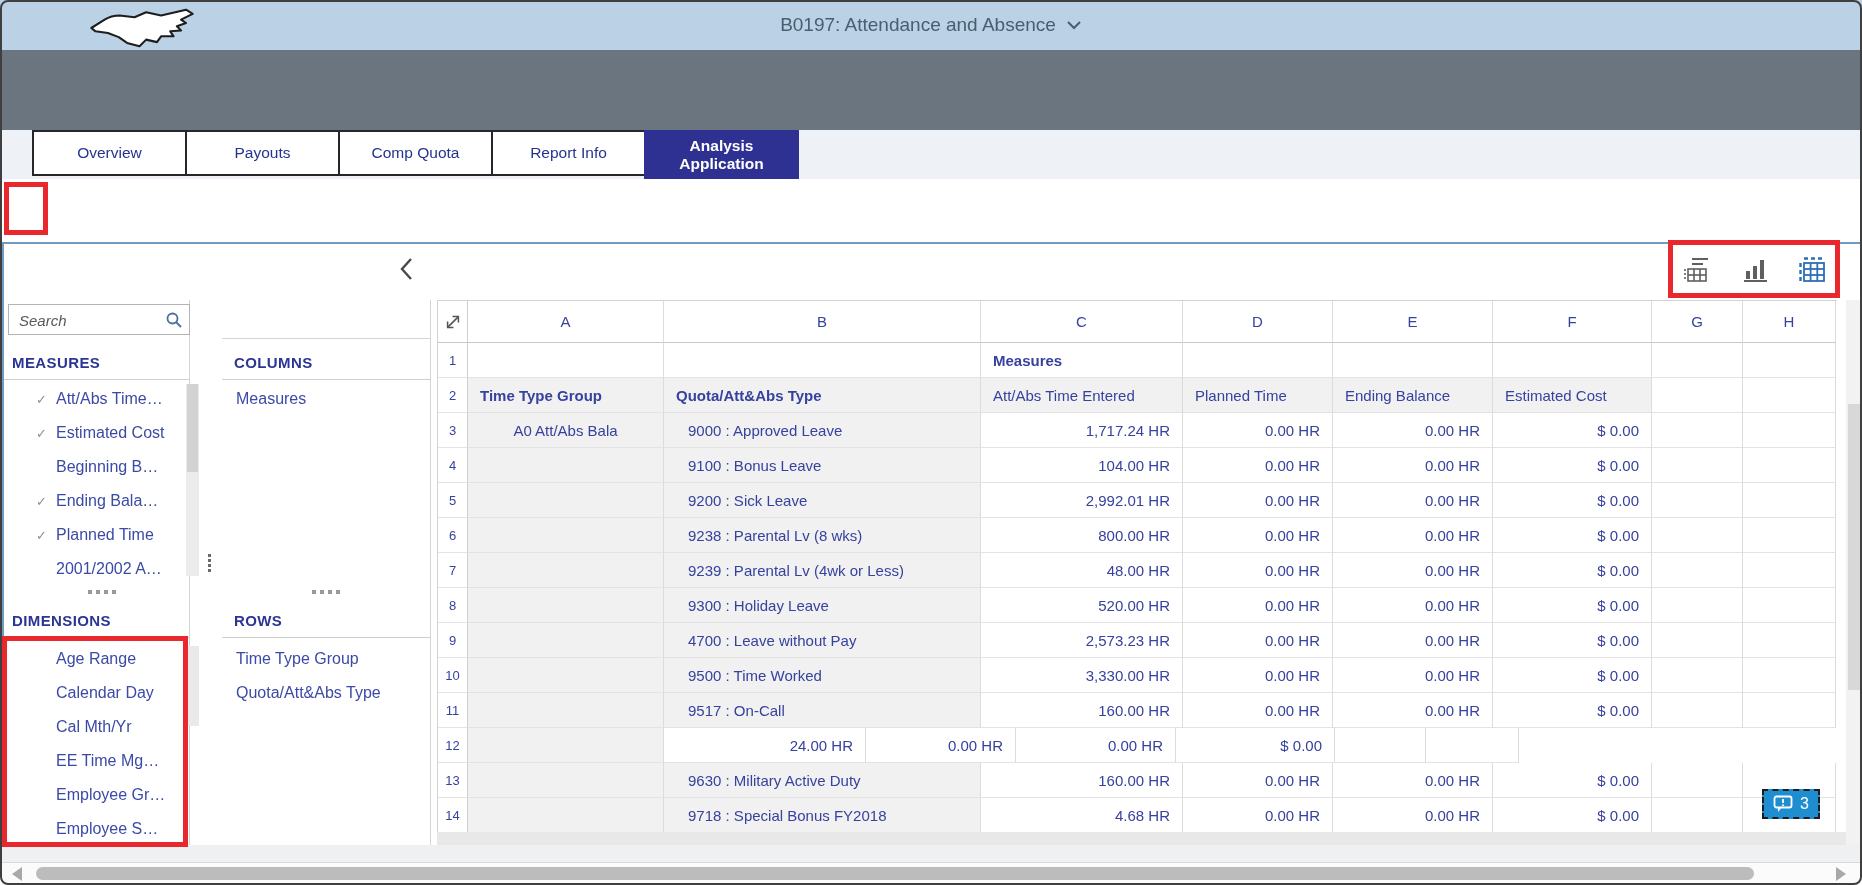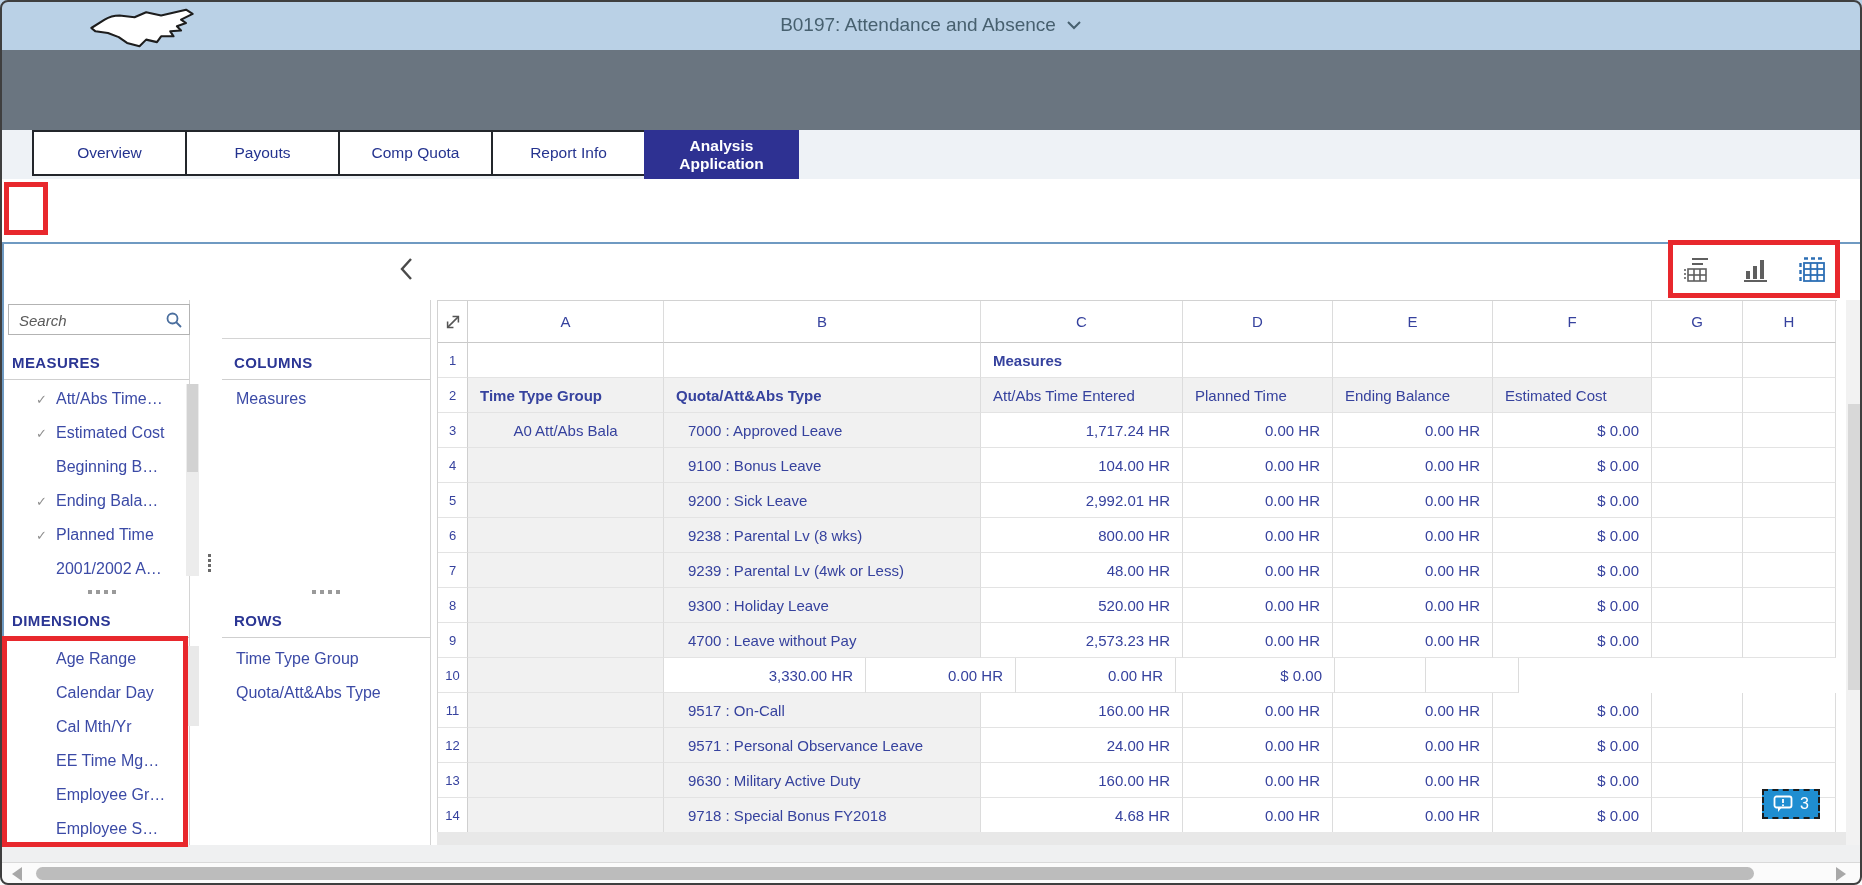--- a/index.html
+++ b/index.html
@@ -383,21 +383,21 @@
       <div class="tcell padL gray" style="width: 202px; flex: 0 0 202px;">Att/Abs Time Entered</div>
       <div class="tcell padL gray" style="width: 150px; flex: 0 0 150px;">Planned Time</div>
       <div class="tcell padL gray" style="width: 160px; flex: 0 0 160px;">Ending Balance</div>
       <div class="tcell padL gray" style="width: 159px; flex: 0 0 159px;">Estimated Cost</div>
       <div class="tcell " style="width: 91px; flex: 0 0 91px;"></div>
       <div class="tcell " style="width: 93px; flex: 0 0 93px;"></div>
     </div>
     <div class="trow">
       <div class="tcell gut" style="width: 30px; flex: 0 0 30px;">3</div>
       <div class="tcell al-c gray" style="width: 196px; flex: 0 0 196px;">A0 Att/Abs Bala</div>
-      <div class="tcell padL2 gray" style="width: 317px; flex: 0 0 317px;">7000 : Approved Leave</div>
+      <div class="tcell padL2 gray" style="width: 317px; flex: 0 0 317px;">9000 : Approved Leave</div>
       <div class="tcell al-r" style="width: 202px; flex: 0 0 202px;">1,717.24 HR</div>
       <div class="tcell al-r" style="width: 150px; flex: 0 0 150px;">0.00 HR</div>
       <div class="tcell al-r" style="width: 160px; flex: 0 0 160px;">0.00 HR</div>
       <div class="tcell al-r" style="width: 159px; flex: 0 0 159px;">$ 0.00</div>
       <div class="tcell " style="width: 91px; flex: 0 0 91px;"></div>
       <div class="tcell " style="width: 93px; flex: 0 0 93px;"></div>
     </div>
     <div class="trow">
       <div class="tcell gut" style="width: 30px; flex: 0 0 30px;">4</div>
       <div class="tcell al-c gray" style="width: 196px; flex: 0 0 196px;"></div>
@@ -460,20 +460,21 @@
       <div class="tcell al-r" style="width: 202px; flex: 0 0 202px;">2,573.23 HR</div>
       <div class="tcell al-r" style="width: 150px; flex: 0 0 150px;">0.00 HR</div>
       <div class="tcell al-r" style="width: 160px; flex: 0 0 160px;">0.00 HR</div>
       <div class="tcell al-r" style="width: 159px; flex: 0 0 159px;">$ 0.00</div>
       <div class="tcell " style="width: 91px; flex: 0 0 91px;"></div>
       <div class="tcell " style="width: 93px; flex: 0 0 93px;"></div>
     </div>
     <div class="trow">
       <div class="tcell gut" style="width: 30px; flex: 0 0 30px;">10</div>
       <div class="tcell al-c gray" style="width: 196px; flex: 0 0 196px;"></div>
+      <div class="tcell padL2 gray" style="width: 317px; flex: 0 0 317px;">9500 : Time Worked</div>
       <div class="tcell al-r" style="width: 202px; flex: 0 0 202px;">3,330.00 HR</div>
       <div class="tcell al-r" style="width: 150px; flex: 0 0 150px;">0.00 HR</div>
       <div class="tcell al-r" style="width: 160px; flex: 0 0 160px;">0.00 HR</div>
       <div class="tcell al-r" style="width: 159px; flex: 0 0 159px;">$ 0.00</div>
       <div class="tcell " style="width: 91px; flex: 0 0 91px;"></div>
       <div class="tcell " style="width: 93px; flex: 0 0 93px;"></div>
     </div>
     <div class="trow">
       <div class="tcell gut" style="width: 30px; flex: 0 0 30px;">11</div>
       <div class="tcell al-c gray" style="width: 196px; flex: 0 0 196px;"></div>
@@ -481,21 +482,20 @@
       <div class="tcell al-r" style="width: 202px; flex: 0 0 202px;">160.00 HR</div>
       <div class="tcell al-r" style="width: 150px; flex: 0 0 150px;">0.00 HR</div>
       <div class="tcell al-r" style="width: 160px; flex: 0 0 160px;">0.00 HR</div>
       <div class="tcell al-r" style="width: 159px; flex: 0 0 159px;">$ 0.00</div>
       <div class="tcell " style="width: 91px; flex: 0 0 91px;"></div>
       <div class="tcell " style="width: 93px; flex: 0 0 93px;"></div>
     </div>
     <div class="trow">
       <div class="tcell gut" style="width: 30px; flex: 0 0 30px;">12</div>
       <div class="tcell al-c gray" style="width: 196px; flex: 0 0 196px;"></div>
-      <div class="tcell padL2 gray" style="width: 317px; flex: 0 0 317px;">9571 : Personal Observance Leave</div>
       <div class="tcell al-r" style="width: 202px; flex: 0 0 202px;">24.00 HR</div>
       <div class="tcell al-r" style="width: 150px; flex: 0 0 150px;">0.00 HR</div>
       <div class="tcell al-r" style="width: 160px; flex: 0 0 160px;">0.00 HR</div>
       <div class="tcell al-r" style="width: 159px; flex: 0 0 159px;">$ 0.00</div>
       <div class="tcell " style="width: 91px; flex: 0 0 91px;"></div>
       <div class="tcell " style="width: 93px; flex: 0 0 93px;"></div>
     </div>
     <div class="trow">
       <div class="tcell gut" style="width: 30px; flex: 0 0 30px;">13</div>
       <div class="tcell al-c gray" style="width: 196px; flex: 0 0 196px;"></div>

